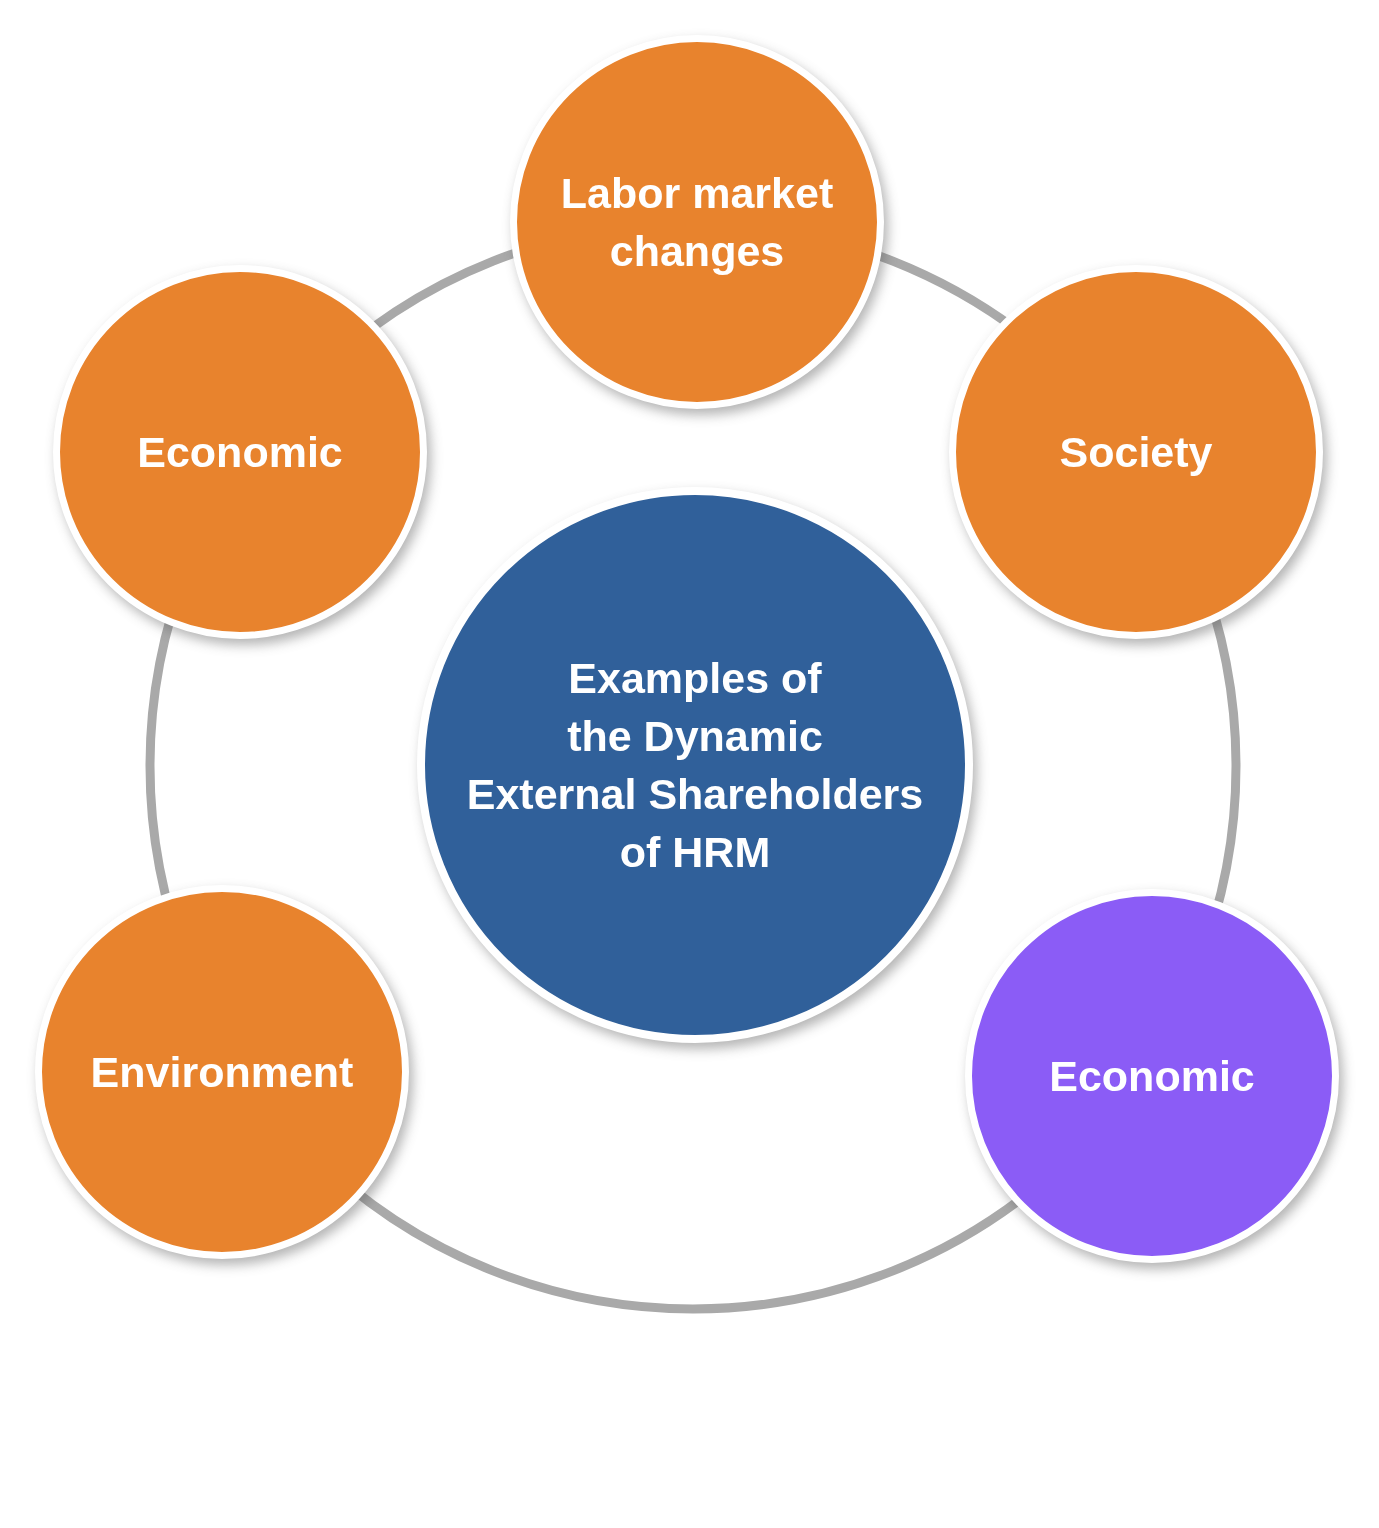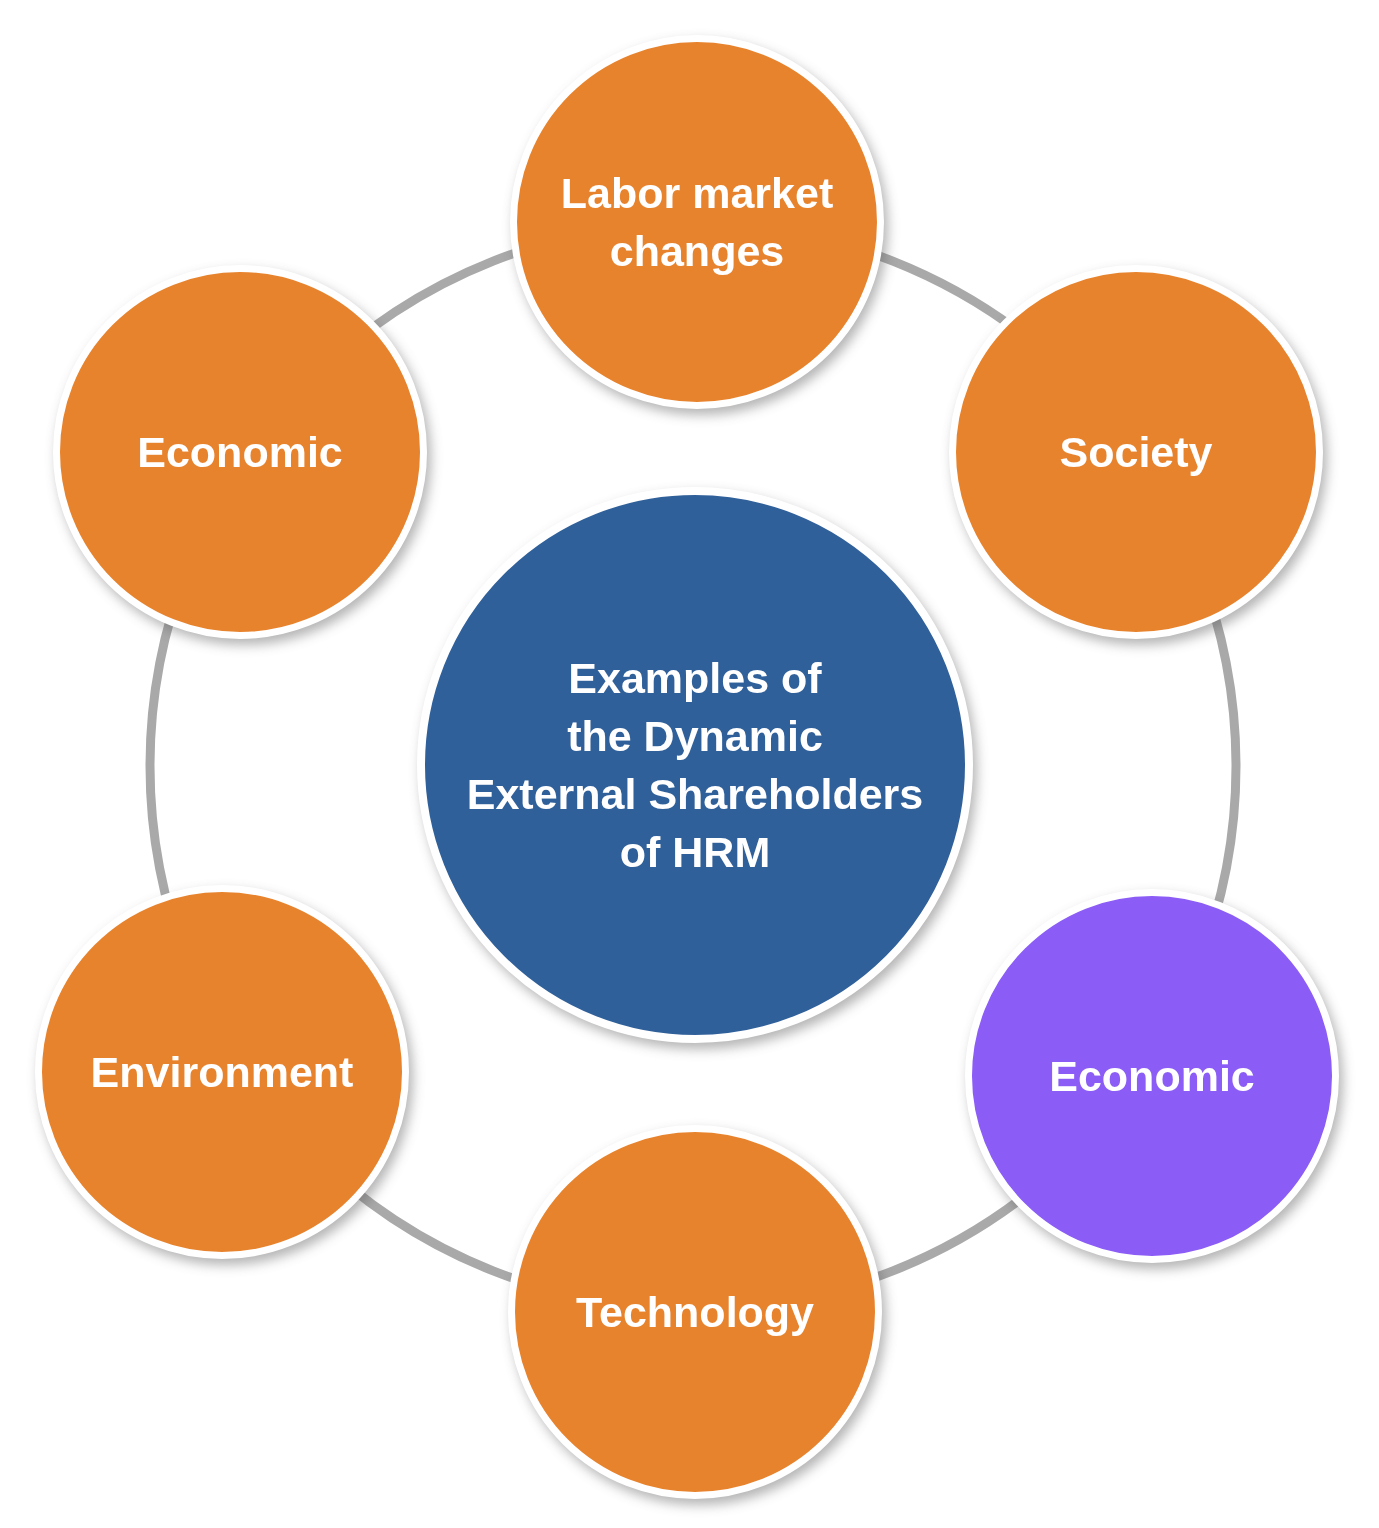--- a/index.html
+++ b/index.html
@@ -74,23 +74,20 @@
   </div>
 
   <div class="node outer pos-top-right" style="background-color: rgb(232, 131, 45);">
     <div class="label">Society</div>
   </div>
 
   <div class="node outer pos-bottom-right" style="background-color: #8b5cf6;">
     <div class="label">Economic</div>
   </div>
 
-  <div class="node outer pos-bottom" style="background-color: rgb(232, 131, 45);">
-    <div class="label">Technology</div>
-  </div>
 
   <div class="node outer pos-bottom-left" style="background-color: rgb(232, 131, 45);">
     <div class="label">Environment</div>
   </div>
 
   <div class="node outer pos-top-left" style="background-color: rgb(232, 131, 45);">
     <div class="label">Economic</div>
   </div>
 
   <div class="node center-node" style="background-color: rgb(48, 96, 154);">

